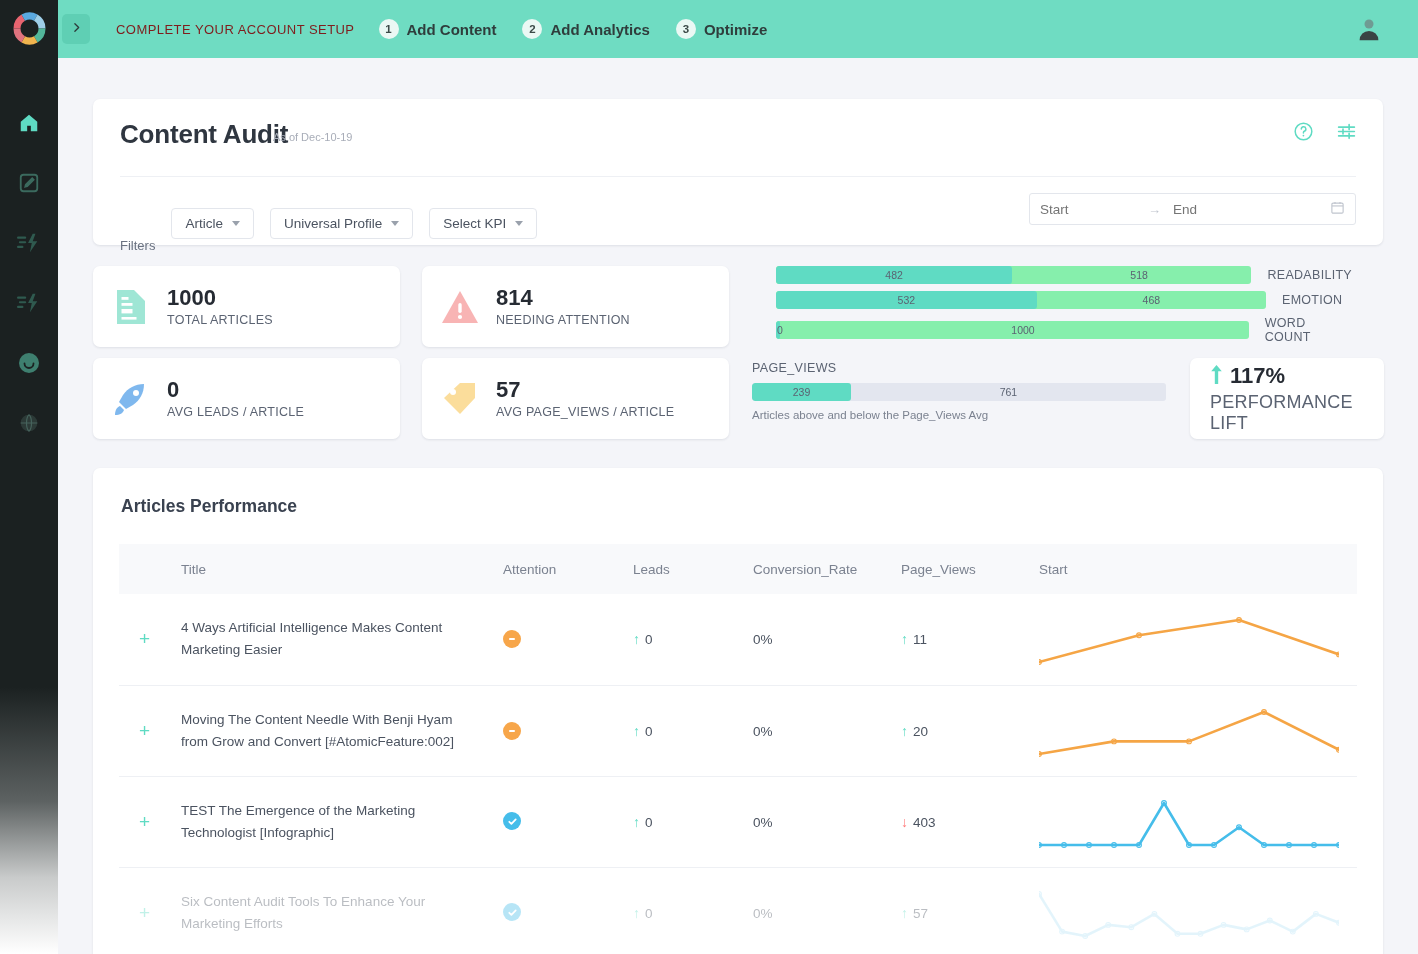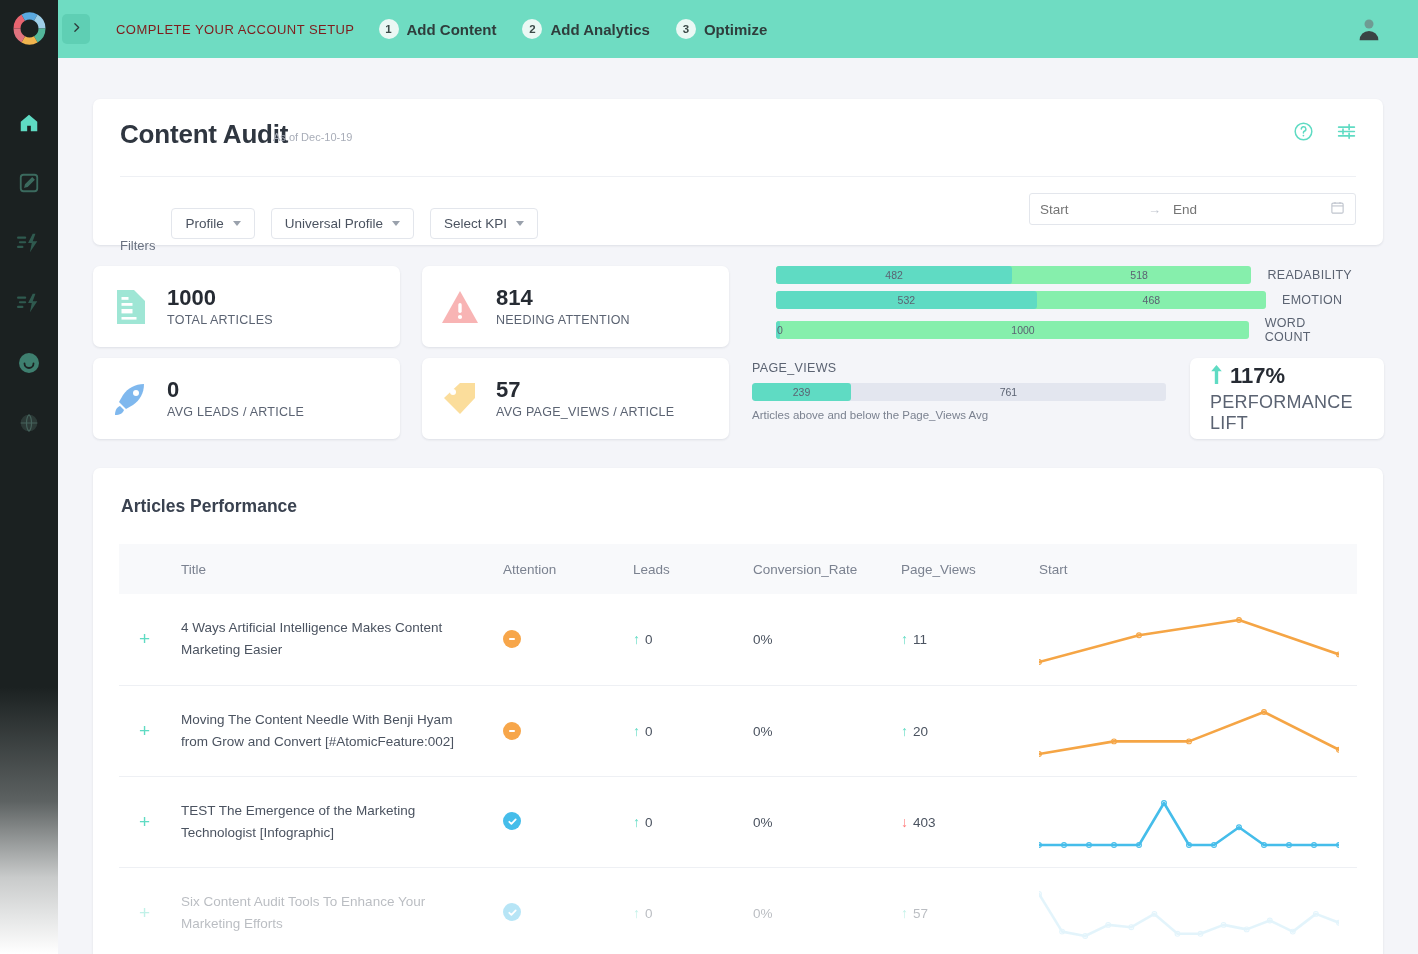--- a/index.html
+++ b/index.html
@@ -297,21 +297,21 @@
                 <line x1="15" y1="14.2" x2="15" y2="19.8"></line>
             </svg>
           </span>
         </div>
         <div class="hdr-divider"></div>
       </div>
 
       <div class="filters-row">
         <span class="filters-word">Filters</span>
         <div class="f-select">
-          <span>Profile</span>
+          <span>Article</span>
           <i class="caret"></i>
         </div>
         <div class="f-select">
           <span>Universal Profile</span>
           <i class="caret"></i>
         </div>
         <div class="f-select">
           <span>Select KPI</span>
           <i class="caret"></i>
         </div>

